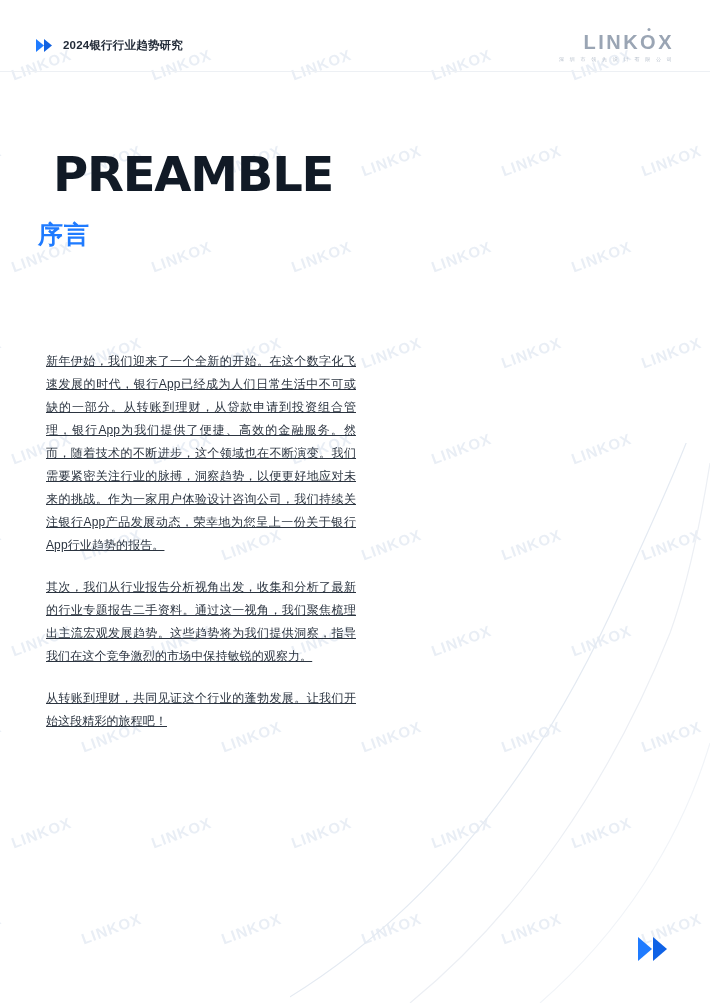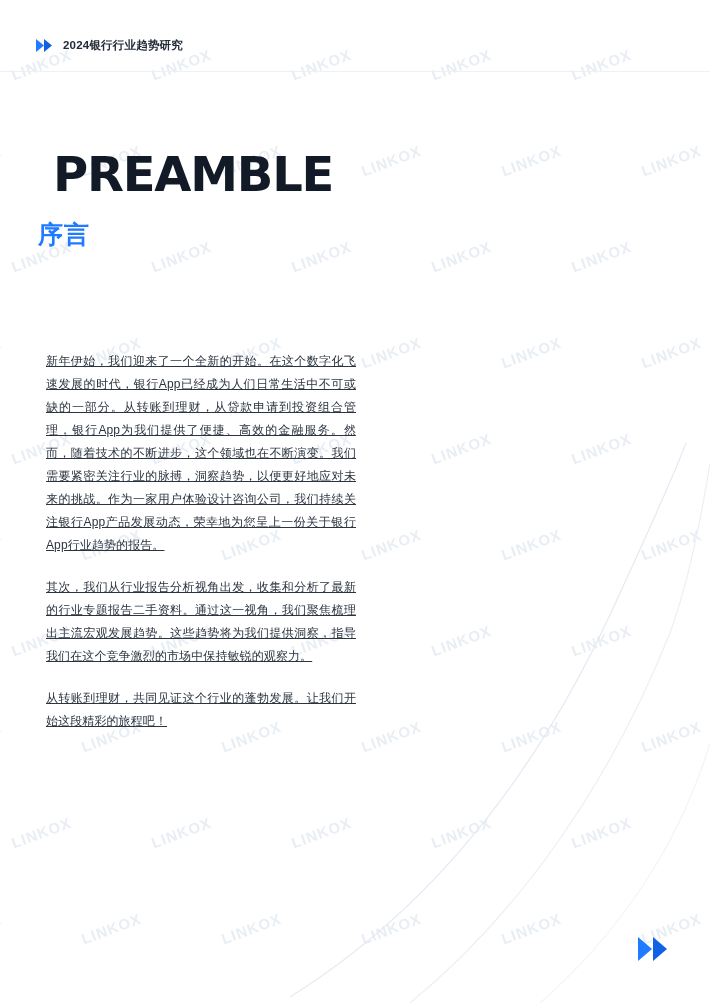--- a/index.html
+++ b/index.html
@@ -252,20 +252,28 @@
 
 <div class="page-header">
   <div class="header-left">
     <svg class="hdr-mark" viewBox="0 0 18 13">
       <path d="M0 0 L8 6.5 L0 13 Z" fill="#1f7bff"></path>
       <path d="M8 0 L16 6.5 L8 13 Z" fill="#1262e0"></path>
     </svg>
     <span class="header-title">2024银行行业趋势研究</span>
   </div>
 
+  <div class="brand">
+    <div class="brand-word">
+      <span>LINK</span>
+        <span class="o-dot">O</span>
+        <span>X</span>
+    </div>
+    <div class="brand-sub">深 圳 市 领 先 设 计 有 限 公 司</div>
+  </div>
 
   <div class="header-rule"></div>
 </div>
 
 <div class="title-block">
   <div class="title-en">PREAMBLE</div>
   <div class="title-cn">序言</div>
 </div>
 
 <div class="body-copy">

